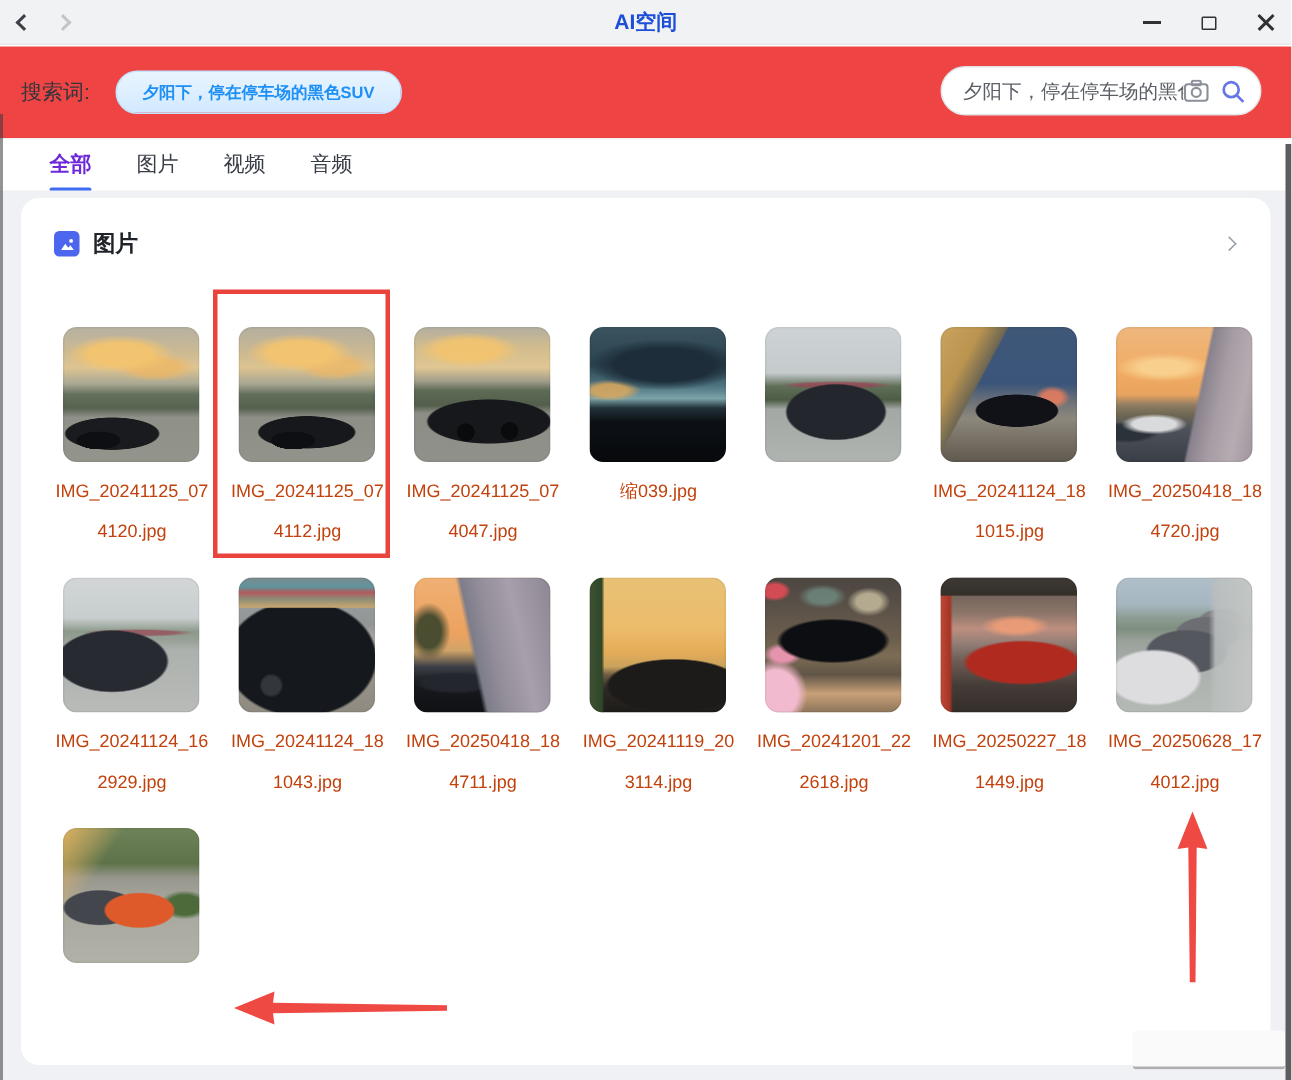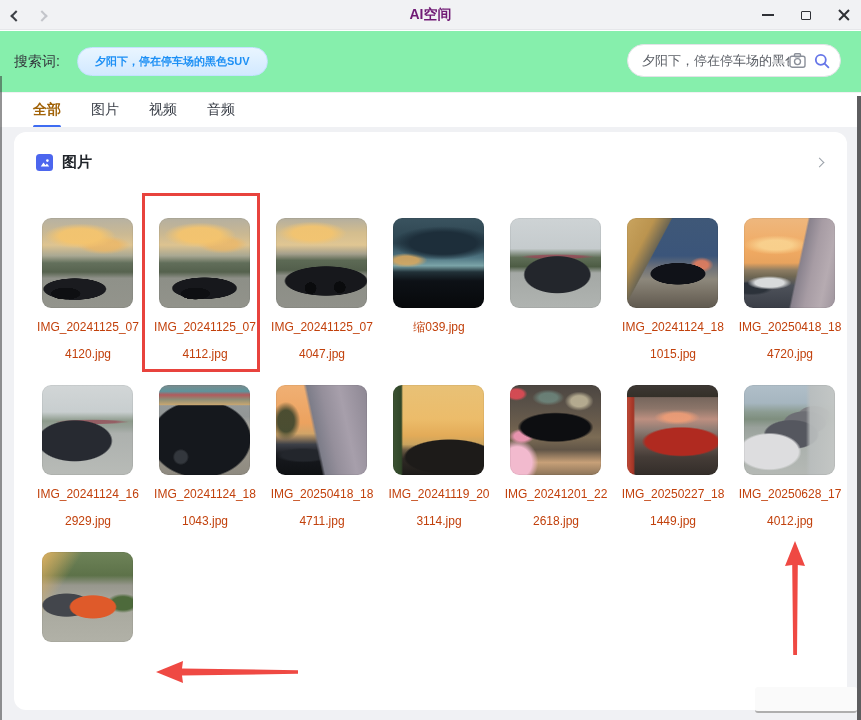--- a/index.html
+++ b/index.html
@@ -6,46 +6,46 @@
   html,body { width:861px; height:720px; overflow:hidden; }
   body { position:relative; background:#fff; font-family:"Liberation Sans","DejaVu Sans",sans-serif; color:#23262b; }
 
   
   .titlebar { position:absolute; top:0; left:0; right:0; height:30px; background:#f1f2f4; border-bottom:1px solid #e6e7ea; display:flex; align-items:center; }
   .nav-btns { display:flex; align-items:center; gap:18px; padding-left:12px; }
   .chev { display:inline-block; width:8px; height:8px; border-left:2px solid #3c3f45; border-bottom:2px solid #3c3f45; }
   .chev.left  { transform:rotate(45deg); }
   .chev.right { transform:rotate(-135deg); }
   .chev.disabled { border-color:#c3c5ca; }
-  .win-title { position:absolute; left:0; right:0; text-align:center; font-size:14px; font-weight:bold; color:#701a75; }
+  .win-title { position:absolute; left:0; right:0; text-align:center; font-size:14px; font-weight:bold; color:#1d4ed8; }
   .win-ctrls { position:absolute; right:0; top:0; height:30px; display:flex; align-items:center; gap:24px; padding-right:10px; }
   .wbtn { width:14px; height:14px; display:flex; align-items:center; justify-content:center; cursor:pointer; }
   .ic-min { width:12px; height:2px; background:#2f3136; }
   .ic-max { width:10px; height:9px; border:1.7px solid #2f3136; border-radius:1px; }
   .ic-close { position:relative; width:12px; height:12px; }
   .ic-close::before,.ic-close::after { content:""; position:absolute; left:-1px; top:5px; width:14px; height:1.8px; background:#2f3136; }
   .ic-close::before { transform:rotate(45deg); }
   .ic-close::after  { transform:rotate(-45deg); }
 
   
-  .search-row { position:absolute; top:31px; left:0; right:0; height:61px; background:#86efac; }
+  .search-row { position:absolute; top:31px; left:0; right:0; height:61px; background:#ef4444; }
   .search-label { position:absolute; left:14px; top:22px; font-size:14px; color:#33363c; }
   .term-chip { position:absolute; left:77px; top:16px; height:29px; padding:0 17px; display:flex; align-items:center;
     background:linear-gradient(180deg,#e9f5ff,#d2e9ff); border:1px solid #c4e2ff; border-radius:15px;
     font-size:11px; font-weight:bold; color:#1e90f5; cursor:pointer; }
   .search-pill { position:absolute; left:627px; top:13px; width:214px; height:33px; border:1px solid #e2e3e7; border-radius:17px;
     background:#fff; display:flex; align-items:center; padding:0 10px 0 14px; }
   .search-pill input { flex:1; border:none; outline:none; font-size:13px; color:#5b5f66; background:transparent; min-width:0;
     font-family:"Liberation Sans","DejaVu Sans",sans-serif; }
   .pill-icons { display:flex; align-items:center; gap:8px; }
 
   
   .tabs { position:absolute; top:92px; left:0; right:0; height:35px; background:#fff; border-top:1px solid #f1f1f3; display:flex; align-items:center; gap:30px; padding-left:33px; }
   .tab { position:relative; height:35px; display:flex; align-items:center; font-size:14px; color:#383d46; cursor:pointer; }
-  .tab.active { color:#a16207; font-weight:bold; }
+  .tab.active { color:#6d28d9; font-weight:bold; }
   .tab.active::after { content:""; position:absolute; left:0; right:0; bottom:0; height:3px; background:#3e6cf2; border-radius:2px; }
 
   
   .content { position:absolute; top:127px; left:0; right:0; bottom:0; background:#f0f1f4; }
   .card { position:absolute; left:14px; right:14px; top:5px; height:578px; background:#fff; border-radius:12px; }
   .card-header { position:absolute; left:22px; top:21px; display:flex; align-items:center; gap:9px; }
   .sec-icon { width:17px; height:17px; background:#4c66ee; border-radius:3.5px; display:flex; align-items:center; justify-content:center; }
   .sec-title { font-size:15px; font-weight:bold; color:#20242a; }
   .card-chev { position:absolute; right:24px; top:27px; width:7px; height:7px; border-left:1.6px solid #9aa0a8; border-bottom:1.6px solid #9aa0a8; transform:rotate(-135deg); cursor:pointer; }
 

